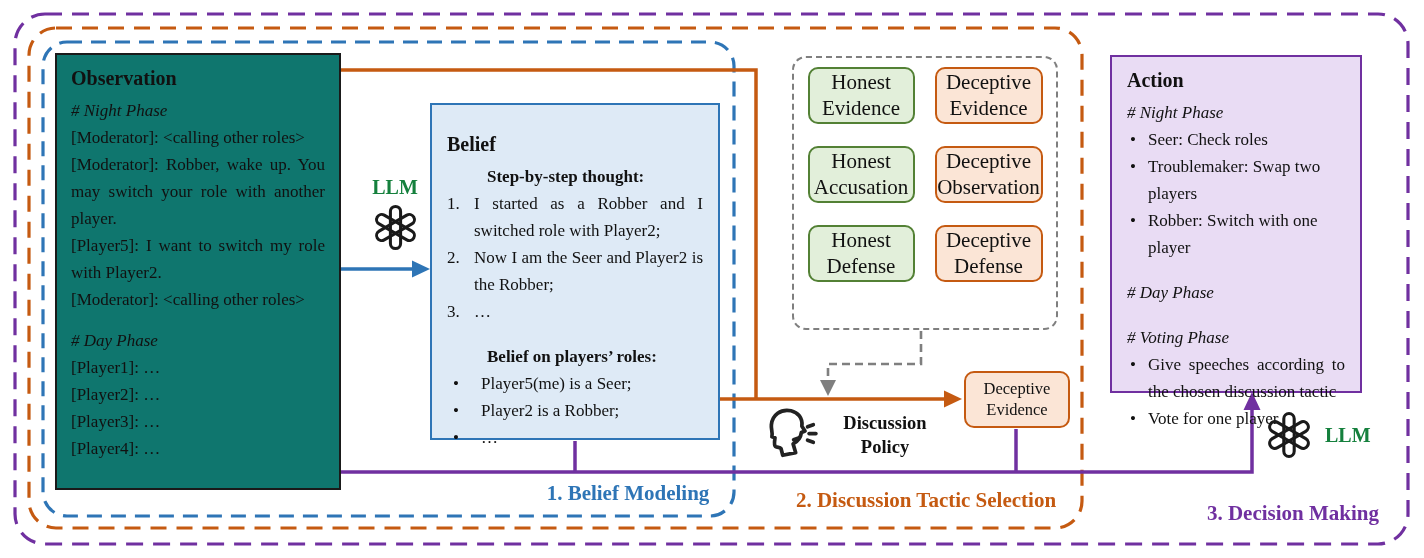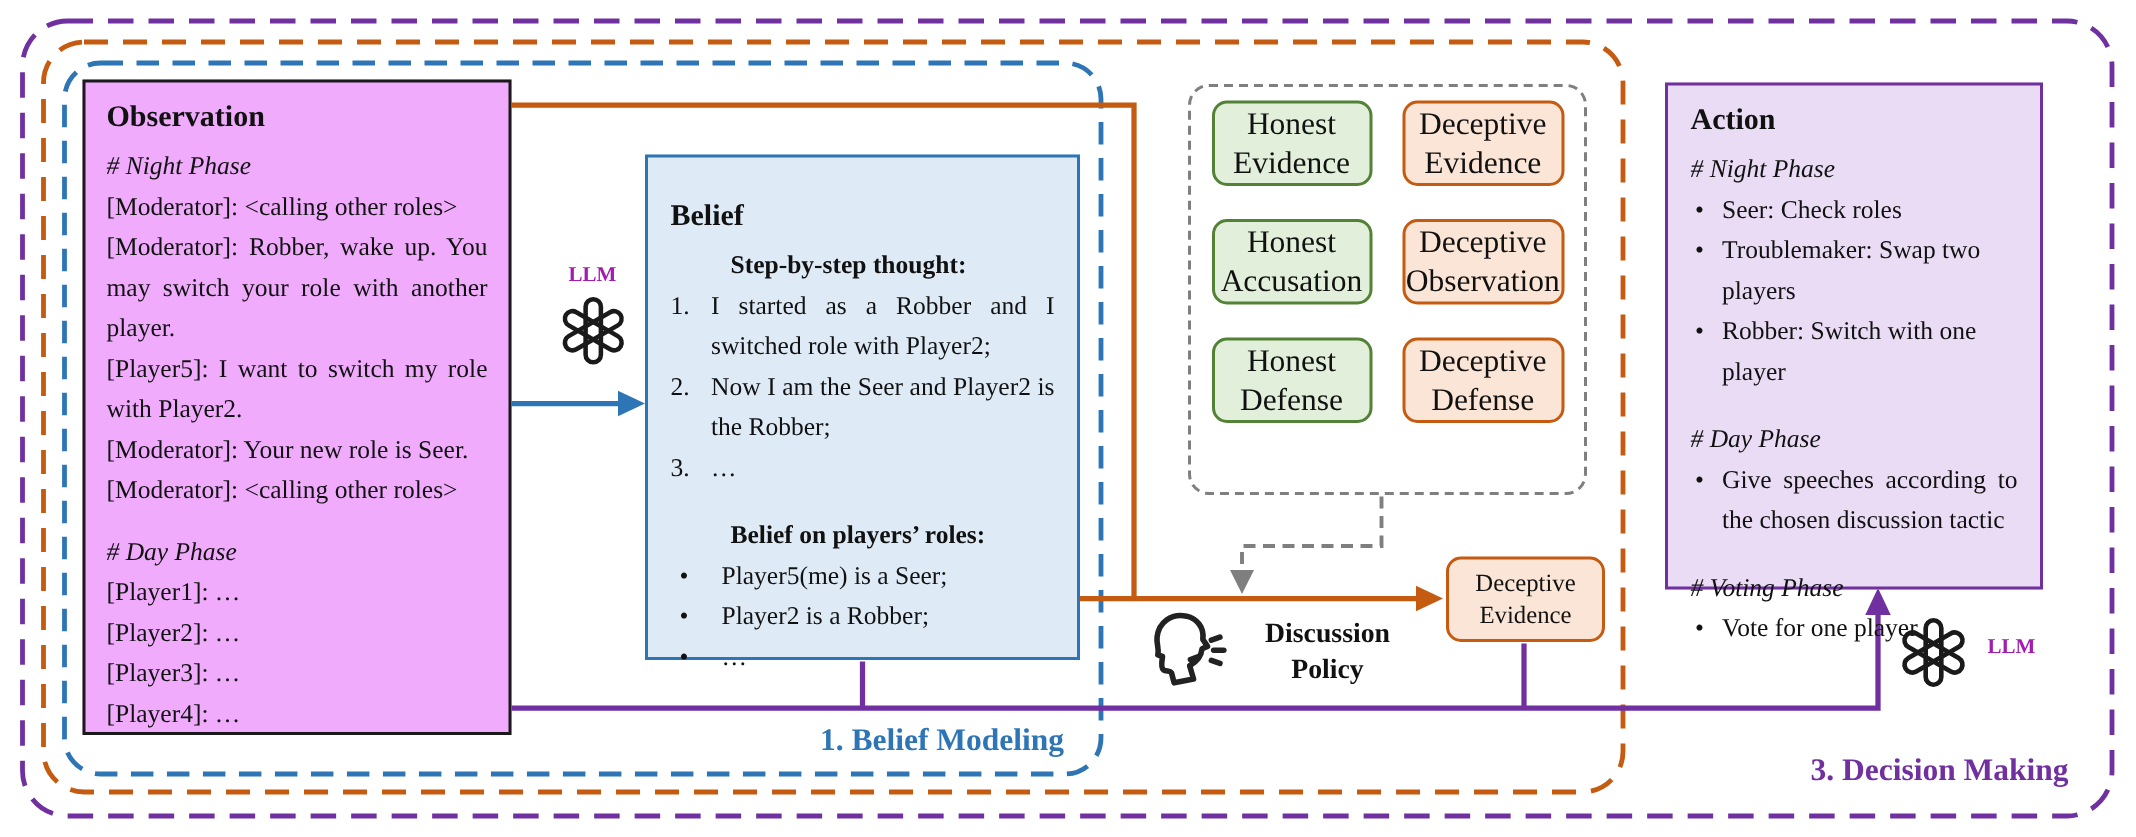--- a/index.html
+++ b/index.html
@@ -6,21 +6,21 @@
   .stage {
     position:relative; width:1424px; height:558px; background:#ffffff;
     font-family:"Liberation Serif","DejaVu Serif",serif; color:#111;
     overflow:hidden;
   }
   .connectors { position:absolute; left:0; top:0; width:1424px; height:558px; z-index:1; }
   .abs { position:absolute; box-sizing:border-box; z-index:2; }
 
   
   .panel { padding:8px 14px 8px 14px; }
-  #observation { left:55px; top:53px; width:286px; height:437px; background:#f0abfc; border:2.5px solid #1a1a1a; }
+  #observation { left:55px; top:53px; width:286px; height:437px; background:#0f766e; border:2.5px solid #1a1a1a; }
   #belief-box  { left:430px; top:103px; width:290px; height:337px; background:#DEEAF6; border:2.5px solid #2E75B6; padding:24px 15px; }
   #action-box  { left:1110px; top:55px; width:252px; height:338px; background:#E9DCF4; border:2.5px solid #7030A0; padding:8px 15px; }
 
   .box-title { font-weight:bold; font-size:20px; line-height:30px; margin:0 0 4px 0; }
   .ln  { margin:0; font-size:17px; line-height:27px; }
   .italic { font-style:italic; }
   .just { text-align:justify; }
   .gap { margin-top:14px; }
   .gap18 { margin-top:18px; }
   .bold { font-weight:bold;margin-left:40px; }
@@ -48,21 +48,21 @@
   .deceptive { background:#FBE5D6; border:2.5px solid #C55A11; }
 
   #selected-tactic {
     left:964px; top:371px; width:106px; height:57px; border-radius:10px;
     background:#FBE5D6; border:2.5px solid #C55A11;
     display:flex; align-items:center; justify-content:center; text-align:center;
     font-size:16.5px; line-height:1.25;
   }
 
   
-  .llm-label { font-weight:bold; font-size:14px; color:#a21caf; }
+  .llm-label { font-weight:bold; font-size:20px; color:#15803d; }
   #llm-left { left:360px; top:176px; width:70px; text-align:center; }
   #llm-left svg { margin-top:5px; }
   #llm-right-logo { left:1265px; top:411px; }
   #llm-right-label { left:1325px; top:424px; }
 
   #policy-icon { left:760px; top:404px; }
   #policy-label { left:824px; top:411px; width:122px; text-align:center; font-weight:bold; font-size:18.5px; line-height:24px; }
 
   .stage-label { font-weight:bold; font-size:21px; text-align:center; }
   #label-belief   { left:518px; top:481px; width:220px; color:#2E75B6; }
@@ -95,21 +95,20 @@
     <line x1="1016" y1="429" x2="1016" y2="472" stroke="#7030A0" stroke-width="3.5"></line>
     <polygon points="1252,392 1243.5,410 1260.5,410" fill="#7030A0"></polygon>
   </svg>
 
   <div class="abs panel" id="observation">
     <div class="box-title">Observation</div>
     <p class="ln italic"># Night Phase</p>
     <p class="ln">[Moderator]: &lt;calling other roles&gt;</p>
     <p class="ln just">[Moderator]: Robber, wake up. You may switch your role with another player.</p>
     <p class="ln just">[Player5]: I want to switch my role with Player2.</p>
-    <p class="ln">[Moderator]: Your new role is Seer.</p>
     <p class="ln">[Moderator]: &lt;calling other roles&gt;</p>
     <p class="ln italic gap"># Day Phase</p>
     <p class="ln">[Player1]: …</p>
     <p class="ln">[Player2]: …</p>
     <p class="ln">[Player3]: …</p>
     <p class="ln">[Player4]: …</p>
   </div>
 
   <div class="abs" id="llm-left">
     <div class="llm-label">LLM</div>
@@ -160,32 +159,33 @@
 
   <div class="abs" id="selected-tactic">Deceptive Evidence</div>
 
   <div class="abs panel" id="action-box">
     <div class="box-title">Action</div>
     <p class="ln italic"># Night Phase</p>
     <p class="ln bullet">Seer: Check roles</p>
     <p class="ln bullet">Troublemaker: Swap two players</p>
     <p class="ln bullet">Robber: Switch with one player</p>
     <p class="ln italic gap18"># Day Phase</p>
+    <p class="ln italic gap18"># Voting Phase</p>
     <p class="ln bullet just">Give speeches according to the chosen discussion tactic</p>
-    <p class="ln italic gap18"># Voting Phase</p>
     <p class="ln bullet">Vote for one player</p>
   </div>
 
   <div class="abs" id="llm-right-logo">
     <svg width="48" height="48" viewBox="0 0 48 48">
       <g fill="none" stroke="#1a1a1a" stroke-width="3.1" stroke-linejoin="round">
         <rect x="18.8" y="2.5" width="10.4" height="43" rx="5.2"></rect>
         <rect x="18.8" y="2.5" width="10.4" height="43" rx="5.2" transform="rotate(60 24 24)"></rect>
         <rect x="18.8" y="2.5" width="10.4" height="43" rx="5.2" transform="rotate(120 24 24)"></rect>
       </g>
     </svg>
   </div>
   <div class="abs llm-label" id="llm-right-label">LLM</div>
 
   <div class="abs stage-label" id="label-belief">1. Belief Modeling</div>
+  <div class="abs stage-label" id="label-tactic">2. Discussion Tactic Selection</div>
   <div class="abs stage-label" id="label-decision">3. Decision Making</div>
 
 </div>
 
 </body></html>

